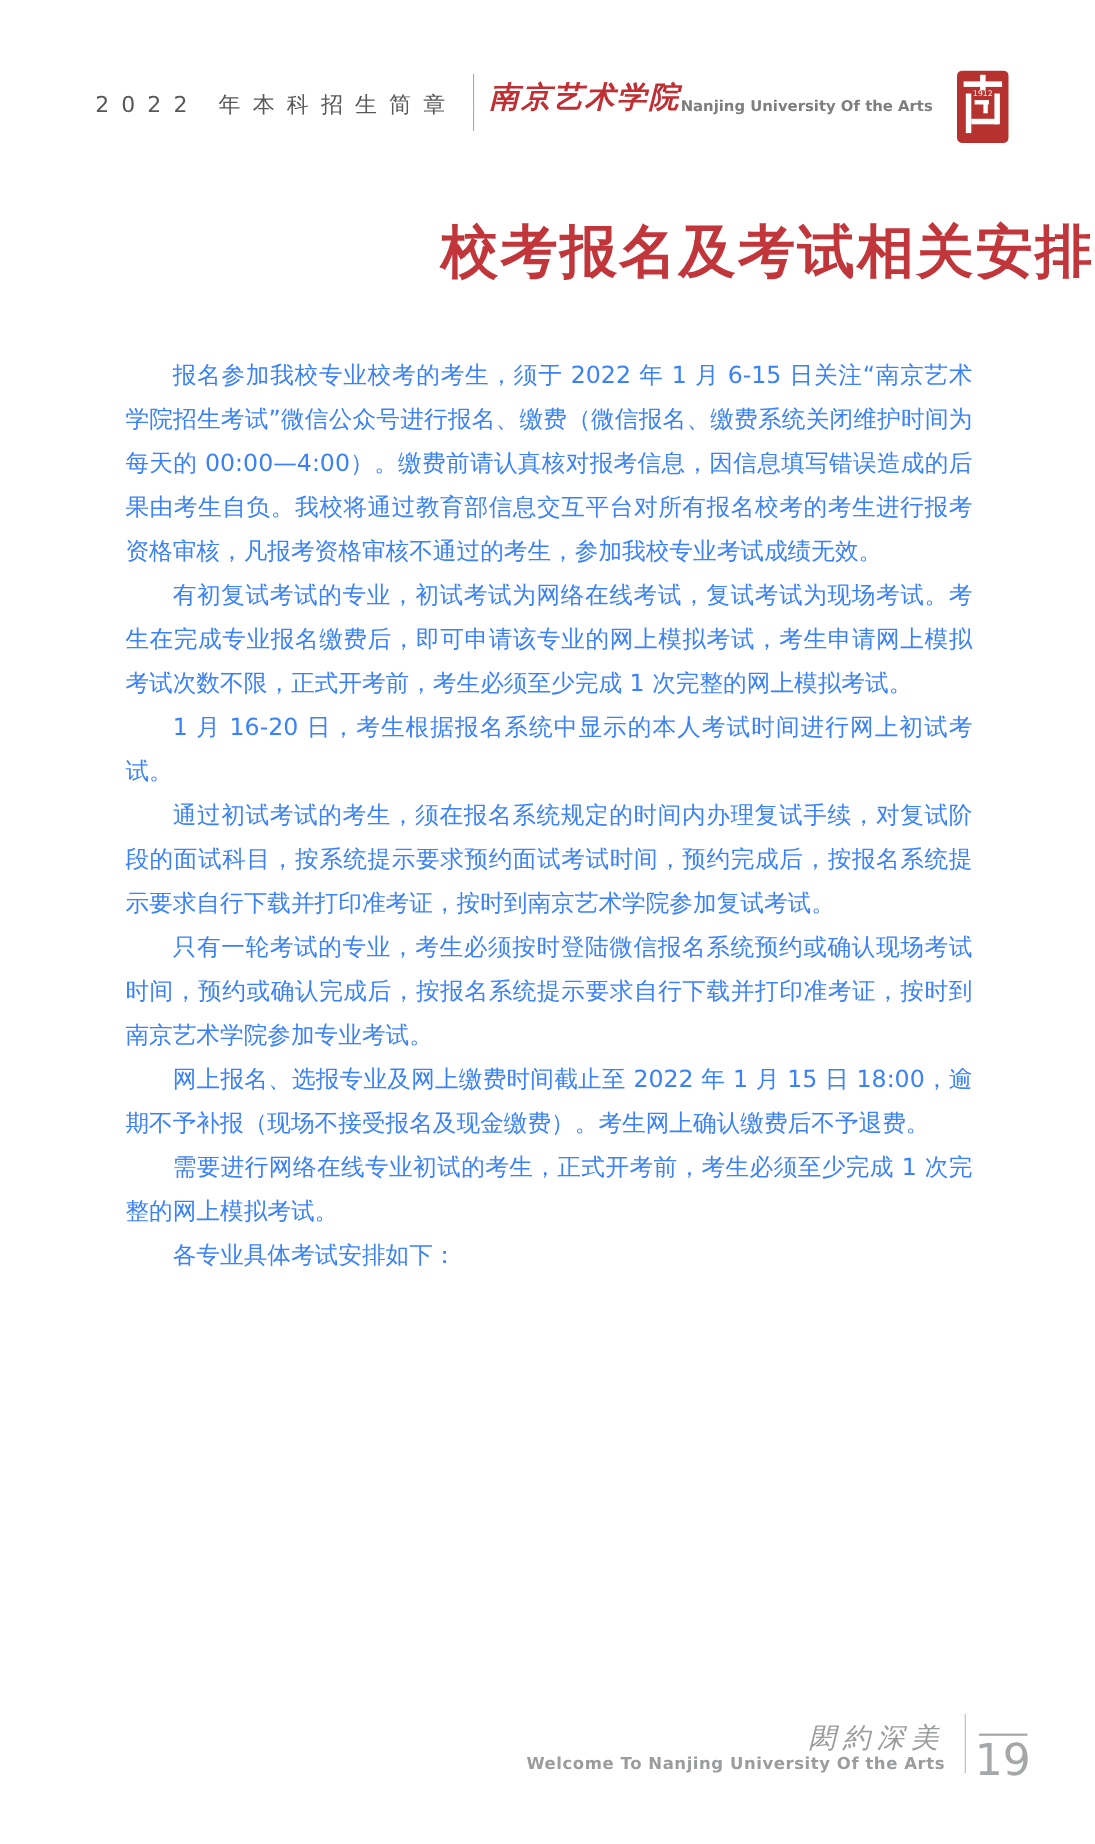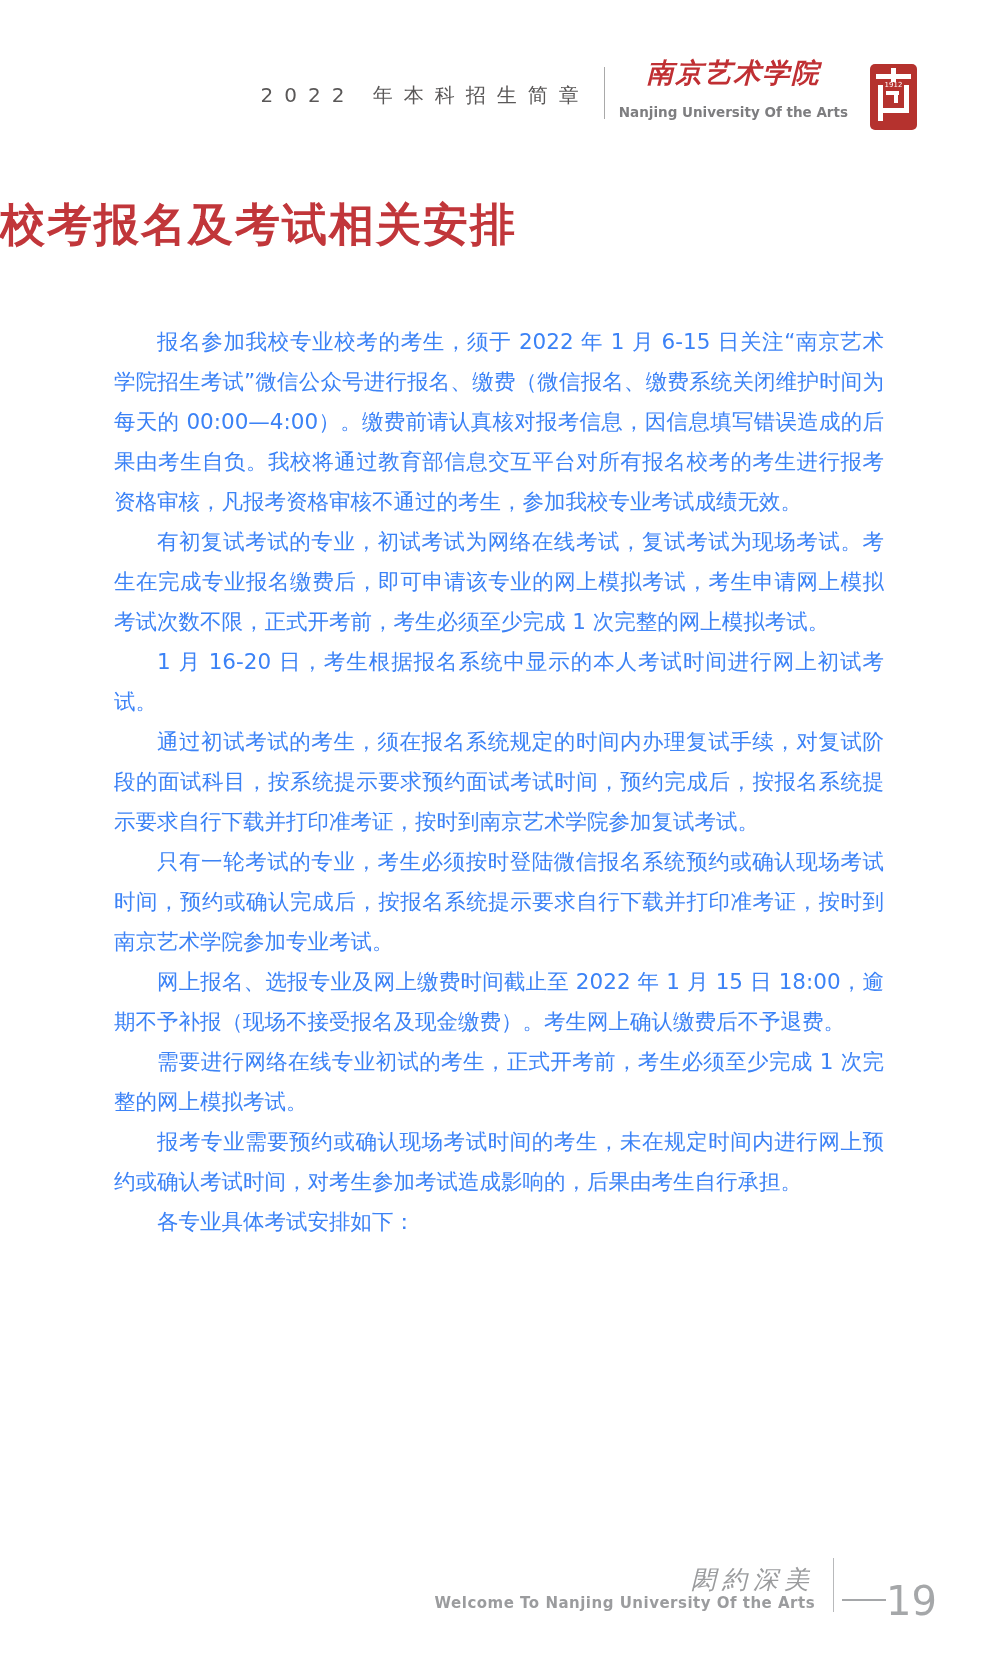--- a/index.html
+++ b/index.html
@@ -18,42 +18,42 @@
   }
   .edition{
     color:#595757;font-size:20px;letter-spacing:0.55em;
     white-space:nowrap;margin-right:4px;line-height:1;
     transform:translateY(6px);
   }
   .header-divider{
     width:1px;height:52px;background:#a9a9a9;
     margin:0 14px 0 10px;transform:translateY(4px);
   }
-  .logo{display:flex;flex-direction:column;align-items:center;margin-right:22px;}
+  .logo{display:flex;flex-direction:row;align-items:center;margin-right:22px;}
   .logo-zh{
     font-family:"DejaVu Serif","Liberation Serif",serif;
     font-style:italic;font-weight:bold;
     color:#c02f33;font-size:27px;line-height:1.1;letter-spacing:2px;
     white-space:nowrap;
   }
   .logo-en{
     color:#7e7e80;font-size:13.5px;font-weight:bold;line-height:1.2;
     margin-top:16px;white-space:nowrap;
   }
   .seal{
     position:relative;width:43px;height:66px;
     transform:translateY(8px);
   }
 
   
   .title{
     position:absolute;top:198px;left:0;width:100%;
-    margin:0;text-align:left;
+    margin:0;text-align:right;
     font-family:"DejaVu Serif","Liberation Serif",serif;
-    font-weight:900;font-size:45px;letter-spacing:2px;
+    font-weight:900;font-size:52px;letter-spacing:2px;
     color:#c1363a;line-height:1.2;
   }
 
   
   .body{
     position:absolute;top:322px;left:114px;width:770px;
     color:#3b82f6;font-size:21.5px;line-height:40px;
     text-align:justify;
   }
   .body p{margin:0;text-indent:2em;}
@@ -67,21 +67,21 @@
   .motto{
     font-family:"DejaVu Serif","Liberation Serif",serif;
     font-style:italic;color:#9b9c9e;font-size:25px;
     letter-spacing:6px;line-height:1.05;white-space:nowrap;
   }
   .welcome{
     color:#9b9c9e;font-size:15px;font-weight:bold;
     letter-spacing:0.5px;margin-top:1px;white-space:nowrap;
   }
   .footer-divider{width:1px;height:54px;background:#b8b9bb;margin:0 8px;}
-  .pageno-block{display:flex;flex-direction:row;align-items:center;transform:translateY(10px);}
+  .pageno-block{display:flex;flex-direction:column;align-items:center;transform:translateY(10px);}
   .pageno-line{width:44px;height:2px;background:#a5a7a9;margin-bottom:2px;}
   .pageno{
     color:#a5a7a9;font-size:40px;line-height:1.05;
     font-family:"DejaVu Sans","Liberation Sans",sans-serif;
   }
 </style>
 </head>
 <body>
 
 <div class="page">
@@ -112,21 +112,20 @@
   <h1 class="title">校考报名及考试相关安排</h1>
 
   <main class="body">
     <p>报名参加我校专业校考的考生，须于 2022 年 1 月 6-15 日关注“南京艺术学院招生考试”微信公众号进行报名、缴费（微信报名、缴费系统关闭维护时间为每天的 00:00—4:00）。缴费前请认真核对报考信息，因信息填写错误造成的后果由考生自负。我校将通过教育部信息交互平台对所有报名校考的考生进行报考资格审核，凡报考资格审核不通过的考生，参加我校专业考试成绩无效。</p>
     <p>有初复试考试的专业，初试考试为网络在线考试，复试考试为现场考试。考生在完成专业报名缴费后，即可申请该专业的网上模拟考试，考生申请网上模拟考试次数不限，正式开考前，考生必须至少完成 1 次完整的网上模拟考试。</p>
     <p>1 月 16-20 日，考生根据报名系统中显示的本人考试时间进行网上初试考试。</p>
     <p>通过初试考试的考生，须在报名系统规定的时间内办理复试手续，对复试阶段的面试科目，按系统提示要求预约面试考试时间，预约完成后，按报名系统提示要求自行下载并打印准考证，按时到南京艺术学院参加复试考试。</p>
     <p>只有一轮考试的专业，考生必须按时登陆微信报名系统预约或确认现场考试时间，预约或确认完成后，按报名系统提示要求自行下载并打印准考证，按时到南京艺术学院参加专业考试。</p>
     <p>网上报名、选报专业及网上缴费时间截止至 2022 年 1 月 15 日 18:00，逾期不予补报（现场不接受报名及现金缴费）。考生网上确认缴费后不予退费。</p>
     <p>需要进行网络在线专业初试的考生，正式开考前，考生必须至少完成 1 次完整的网上模拟考试。</p>
-    <p>报考专业需要预约或确认现场考试时间的考生，未在规定时间内进行网上预约或确认考试时间，对考生参加考试造成影响的，后果由考生自行承担。</p>
     <p>各专业具体考试安排如下：</p>
   </main>
 
   <footer class="footer">
     <div class="motto-block">
       <div class="motto">閎約深美</div>
       <div class="welcome">Welcome To Nanjing University Of the Arts</div>
     </div>
     <span class="footer-divider"></span>
     <div class="pageno-block">

